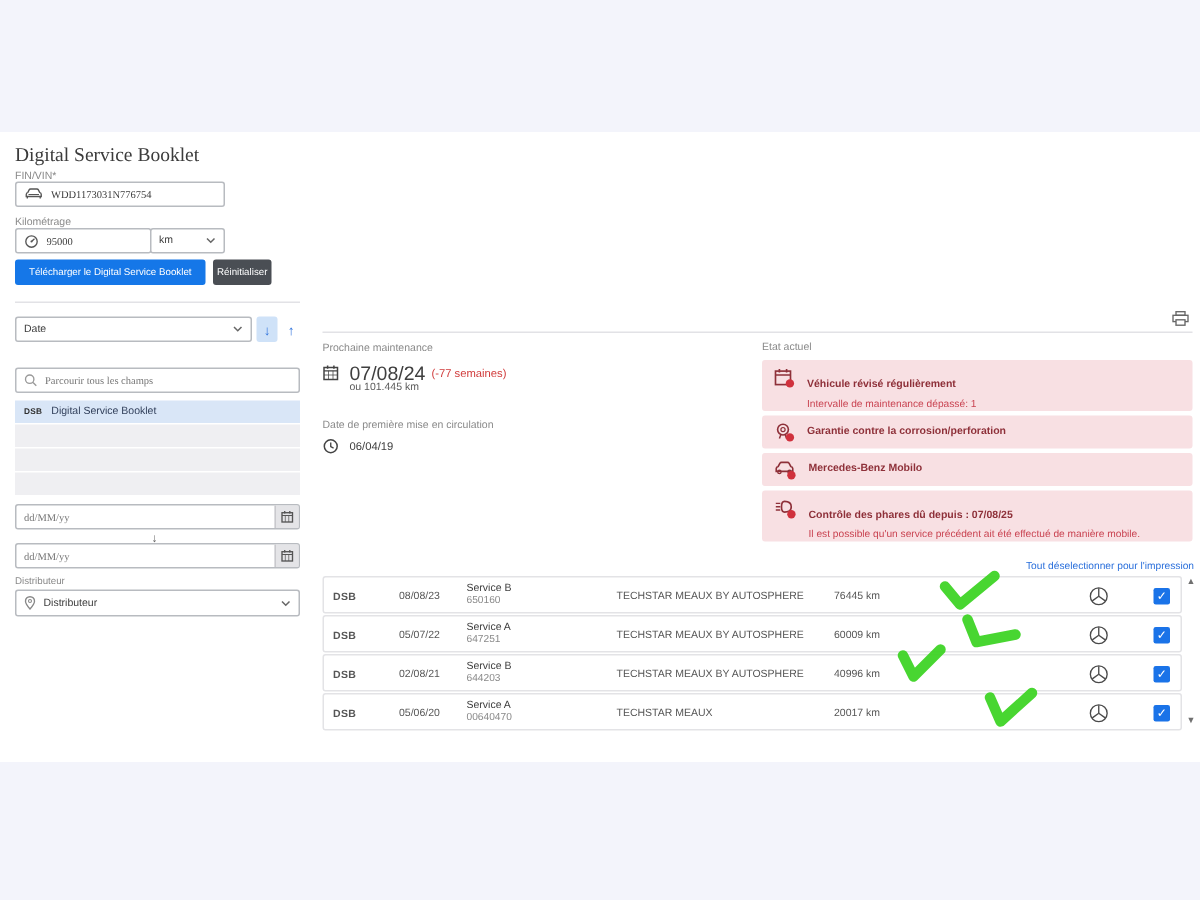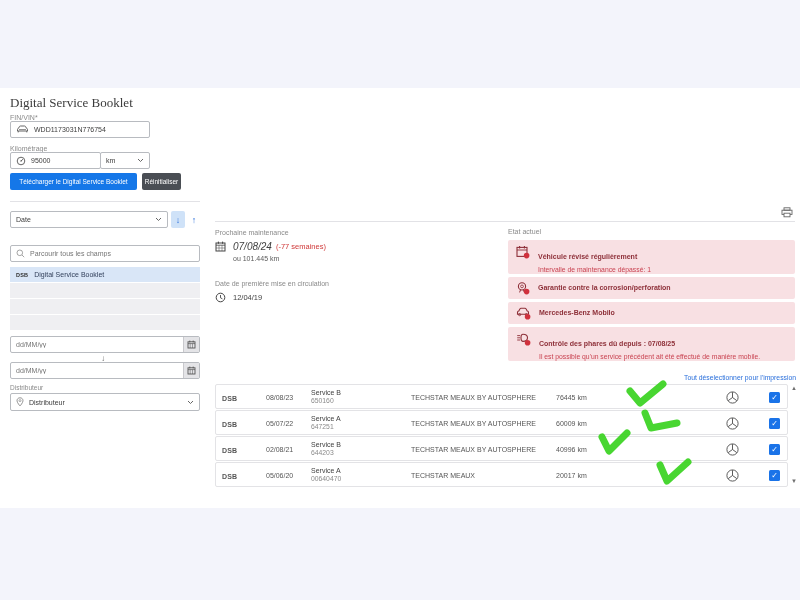--- a/index.html
+++ b/index.html
@@ -14,21 +14,21 @@
   .card { position:absolute; left:0; top:88px; width:800px; height:420px; background:#ffffff; }
   .page-title { font-family:"Liberation Serif", serif; font-size:13px; color:#3b3b3b; }
   .lbl { font-size:7px; color:#8a8a8a; }
   .inp {
     display:flex; align-items:center; gap:5px;
     border:1px solid #b8bbc0; border-radius:2px; background:#fff;
     font-size:7px; color:#3c3c3c; padding:0 5px;
   }
   .inp input {
     border:none; outline:none; font-size:7px; color:#3c3c3c; width:100%;
-    font-family:Liberation Sans, sans-serif; background:transparent;
+    font-family:Liberation Serif, serif; background:transparent;
   }
   .btn { border:none; border-radius:2px; font-size:6.5px; color:#fff; cursor:pointer;
     font-family:"Liberation Sans", sans-serif; }
   .btn-blue { background:#1577e8; }
   .btn-dark { background:#4a4e54; }
   .divider { background:#e2e2e6; height:1px; }
   .list-row { width:190px; height:15px; margin-bottom:1px; display:flex; align-items:center; gap:6px; padding:0 6px; }
   .list-row.sel { background:#d9e6f7; }
   .list-row.empty { background:#efeff2; }
   .badge { font-size:5.5px; font-weight:bold; color:#2f2f2f; letter-spacing:0.2px; }
@@ -192,34 +192,34 @@
       <svg width="11" height="11" viewBox="0 0 11 11">
           <rect x="1" y="2" width="9" height="8" fill="none" stroke="#444" stroke-width="1"></rect>
           <line x1="3.4" y1="0.6" x2="3.4" y2="2.8" stroke="#444" stroke-width="1"></line>
           <line x1="7.6" y1="0.6" x2="7.6" y2="2.8" stroke="#444" stroke-width="1"></line>
           <line x1="1" y1="4.2" x2="10" y2="4.2" stroke="#444" stroke-width="0.8"></line>
           <line x1="4" y1="4.2" x2="4" y2="10" stroke="#444" stroke-width="0.5"></line>
           <line x1="7" y1="4.2" x2="7" y2="10" stroke="#444" stroke-width="0.5"></line>
           <line x1="1" y1="7" x2="10" y2="7" stroke="#444" stroke-width="0.5"></line>
         </svg>
     </span>
-    <span style="font-size:10px; color:#3f3f3f;font-style:italic;">07/08/24</span>
+    <span style="font-size:13px; color:#3f3f3f;">07/08/24</span>
     <span style="font-size:7.5px; color:#d03a3a; margin-left:-3px;">(-77 semaines)</span>
   </div>
   <div class="abs" style="left:233px; top:167px; font-size:7px; color:#5a5a5a;">ou 101.445 km</div>
 
   <div class="abs lbl" style="left:215px; top:192px;">Date de première mise en circulation</div>
   <div class="abs" style="left:215px; top:204px; display:flex; align-items:center; gap:7px;">
     <span>
       <svg width="11" height="11" viewBox="0 0 11 11">
           <circle cx="5.5" cy="5.5" r="4.3" fill="none" stroke="#444" stroke-width="1"></circle>
           <polyline points="5.5,3 5.5,5.8 7.4,6.8" fill="none" stroke="#444" stroke-width="0.9"></polyline>
         </svg>
     </span>
-    <span style="font-size:7.5px; color:#3f3f3f;">12/04/19</span>
+    <span style="font-size:7.5px; color:#3f3f3f;">06/04/19</span>
   </div>
 
   <div class="abs lbl" style="left:508px; top:140px;">Etat actuel</div>
   <div class="abs" style="left:508px; top:152px; width:287px;">
 
     <div class="alert" style="height:34px;">
       <span>
         <svg width="14" height="14" viewBox="0 0 14 14">
             <rect x="1" y="2.4" width="10" height="9" fill="none" stroke="#8e3039" stroke-width="1.1"></rect>
             <line x1="3.6" y1="1" x2="3.6" y2="3.4" stroke="#8e3039" stroke-width="1.1"></line>

